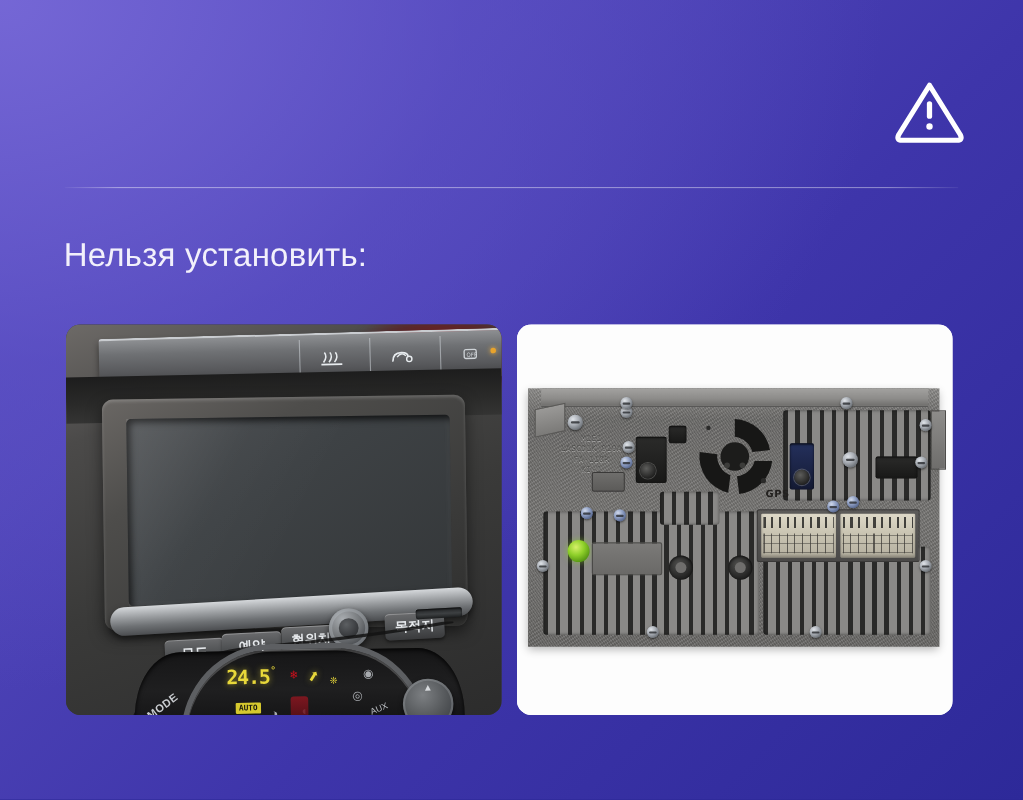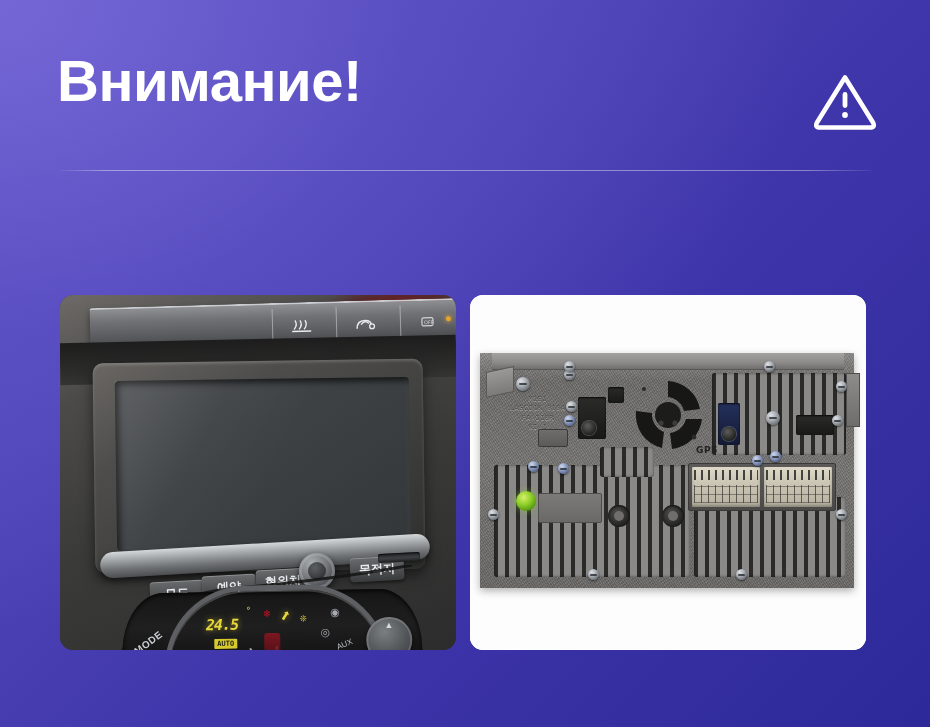--- a/index.html
+++ b/index.html
@@ -199,24 +199,23 @@
     border: 5px solid #5d5f62;
     border-bottom: none;
     border-radius: 110px 110px 0 0;
     box-shadow: inset 0 2px 0 rgba(255,255,255,0.2);
   }
   .lcd {
     position: absolute; left: 84px; top: 14px; width: 110px; height: 34px;
     font-family: "DejaVu Sans Mono", monospace;
   }
   .lcd-temp {
-    position: absolute; left: 0; top: 10px;
-    color: #e8d83a; font-size: 15px; font-weight: bold; letter-spacing: -1px;
+    position: absolute; left: 0; top: 0;
+    color: #e8d83a; font-size: 18px; font-weight: bold; letter-spacing: -1px;
     text-shadow: 0 0 6px rgba(232,216,58,0.6);
-    font-style: italic;
   }
   .lcd-deg { position: absolute; left: 40px; top: 0; color: #e8d83a; font-size: 9px; }
   .lcd-auto {
     position: absolute; left: 8px; top: 20px;
     background: #d6c92e; color: #1a1a10; font-size: 7px; font-weight: bold;
     padding: 1px 3px; border-radius: 1px; margin-top: 13px;
   }
   .lcd-fanicon {
     position: absolute; left: 58px; top: 2px; color: #d00f1c; font-size: 11px;
   }
@@ -414,32 +413,32 @@
     position: absolute; right: -6px; top: 20px; width: 12px; height: 52px;
     background: linear-gradient(180deg, #8d8c8a 0%, #6e6d6b 100%);
     border: 1px solid #4e4d4b;
   }
 </style>
 </head>
 <body>
 
 <div class="slide">
 
-  <div class="page-title">Внимание!</div>
 
   <div class="warn-icon">
     <svg viewBox="0 0 66 60" width="66" height="60" aria-hidden="true">
       <path d="M33 5.5 L61 50.5 Q63.5 55.5 58 55.5 L8 55.5 Q2.5 55.5 5 50.5 Z" fill="none" stroke="#ffffff" stroke-width="4.6" stroke-linejoin="round" stroke-linecap="round" transform="translate(0,1)"></path>
       <rect x="30.6" y="21" width="4.8" height="16" rx="2.4" fill="#ffffff"></rect>
       <circle cx="33" cy="44" r="2.9" fill="#ffffff"></circle>
     </svg>
   </div>
 
   <div class="divider"></div>
 
+  <div class="subtitle">Нельзя установить:</div>
 
   <div class="card card-left">
     <div class="photo dash">
 
       <div class="dash-red"></div>
 
       <div class="dash-strip">
         <div class="btn b1">
           <svg width="22" height="16" viewBox="0 0 22 16" aria-hidden="true">
             <path d="M3 12 Q7 7 4 3" stroke="#e8ecef" stroke-width="1.4" fill="none"></path>

